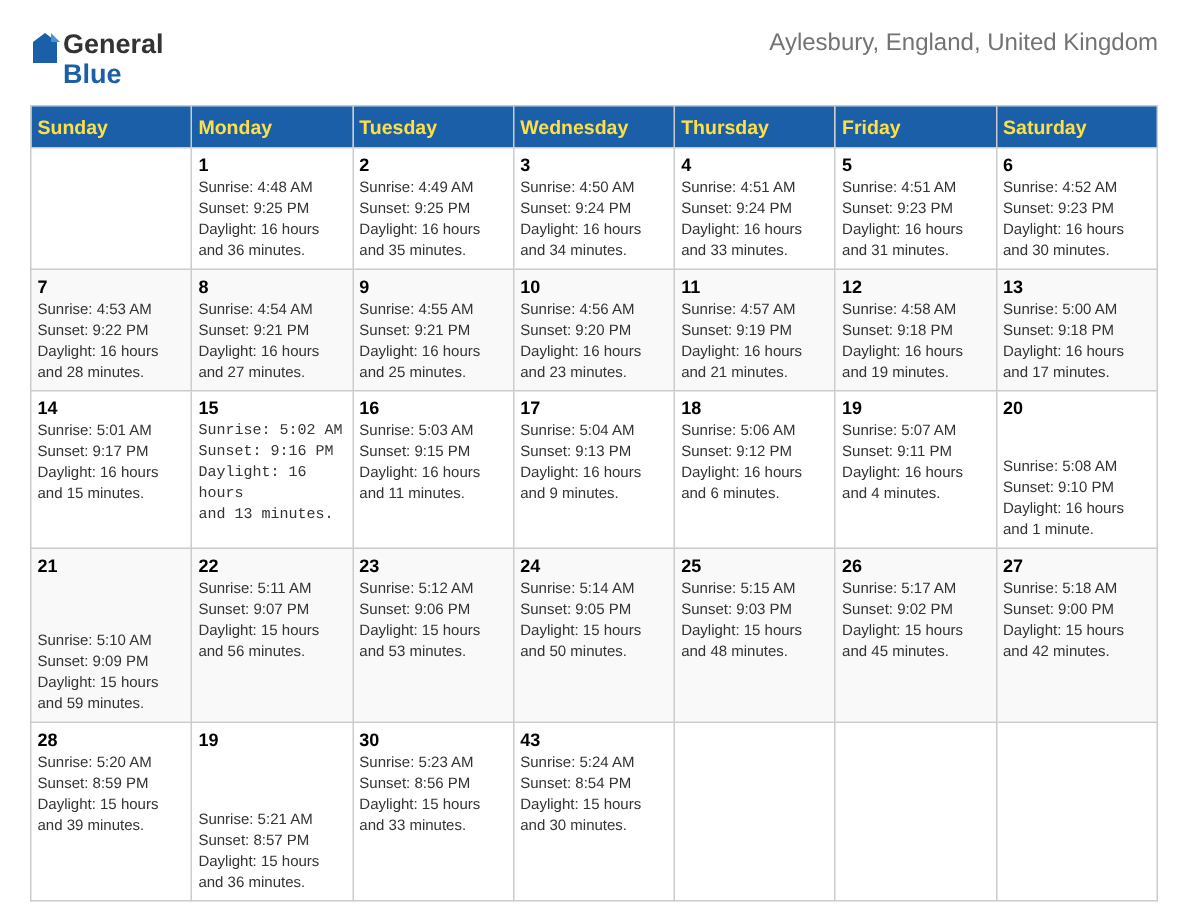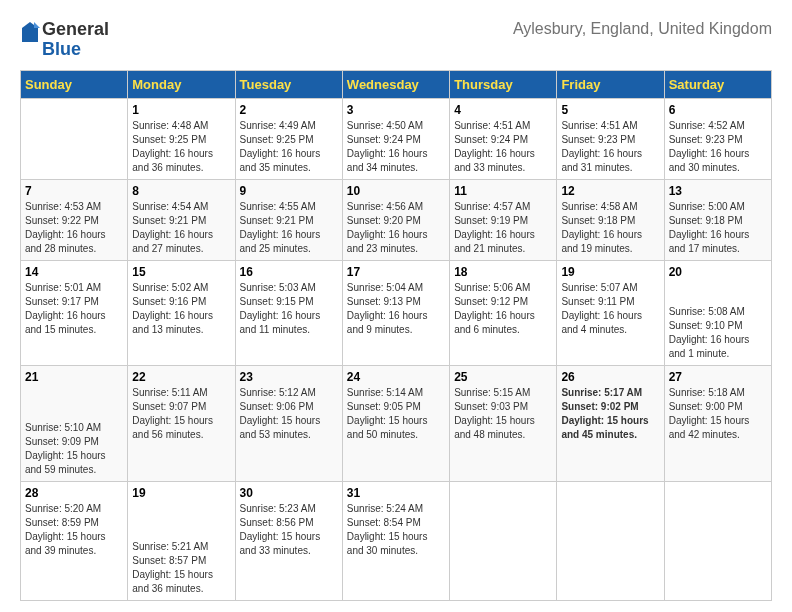--- a/index.html
+++ b/index.html
@@ -215,21 +215,21 @@
       <tr>
         <td>
           <span class="day-number">14</span>
           <div class="day-info" style="white-space: pre-line;">Sunrise: 5:01 AM
 Sunset: 9:17 PM
 Daylight: 16 hours
 and 15 minutes.</div>
         </td>
         <td>
           <span class="day-number">15</span>
-          <div class="day-info" style="white-space: pre-line;">Sunrise: 5:02 AM
+          <div class="day-info" style="white-space: pre-line; font-family: Liberation Mono, monospace;">Sunrise: 5:02 AM
 Sunset: 9:16 PM
 Daylight: 16 hours
 and 13 minutes.</div>
         </td>
         <td>
           <span class="day-number">16</span>
           <div class="day-info" style="white-space: pre-line;">Sunrise: 5:03 AM
 Sunset: 9:15 PM
 Daylight: 16 hours
 and 11 minutes.</div>
@@ -294,21 +294,21 @@
         </td>
         <td>
           <span class="day-number">25</span>
           <div class="day-info" style="white-space: pre-line;">Sunrise: 5:15 AM
 Sunset: 9:03 PM
 Daylight: 15 hours
 and 48 minutes.</div>
         </td>
         <td>
           <span class="day-number">26</span>
-          <div class="day-info" style="white-space: pre-line; font-weight: bold;">Sunrise: 5:17 AM
+          <div class="day-info" style="white-space: pre-line;">Sunrise: 5:17 AM
 Sunset: 9:02 PM
 Daylight: 15 hours
 and 45 minutes.</div>
         </td>
         <td>
           <span class="day-number">27</span>
           <div class="day-info" style="white-space: pre-line;">Sunrise: 5:18 AM
 Sunset: 9:00 PM
 Daylight: 15 hours
 and 42 minutes.</div>
@@ -330,21 +330,21 @@
 and 36 minutes.</div>
         </td>
         <td>
           <span class="day-number">30</span>
           <div class="day-info" style="white-space: pre-line;">Sunrise: 5:23 AM
 Sunset: 8:56 PM
 Daylight: 15 hours
 and 33 minutes.</div>
         </td>
         <td>
-          <span class="day-number">31</span>
+          <span class="day-number">43</span>
           <div class="day-info" style="white-space: pre-line;">Sunrise: 5:24 AM
 Sunset: 8:54 PM
 Daylight: 15 hours
 and 30 minutes.</div>
         </td>
         <td class="empty-cell"></td>
         <td class="empty-cell"></td>
         <td class="empty-cell"></td>
       </tr>
     </tbody>

